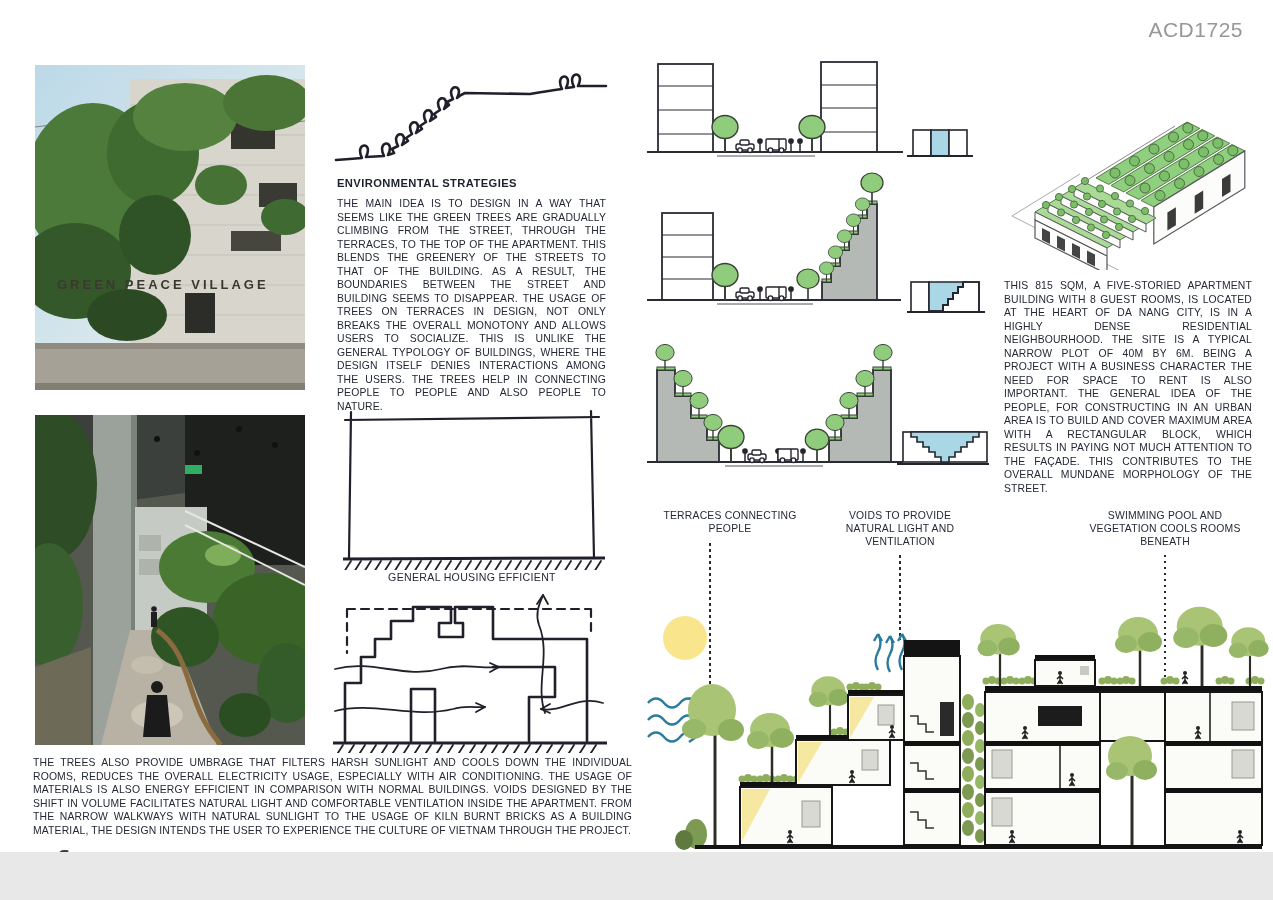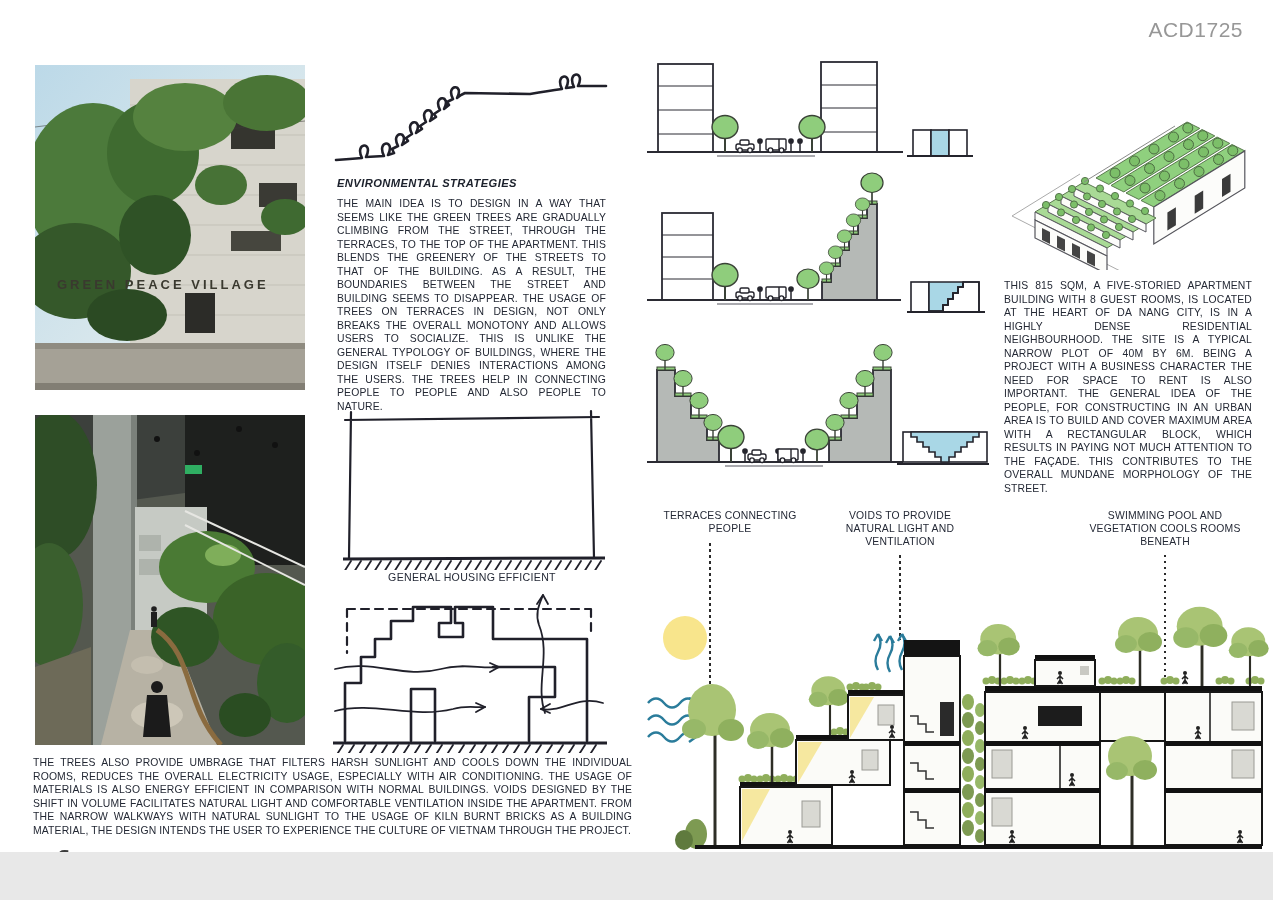--- a/index.html
+++ b/index.html
@@ -1,21 +1,21 @@
 <!DOCTYPE html>
 <html><head>
 <meta charset="utf-8">
 <style>
   html,body{margin:0;padding:0;background:#e8e8e8;}
   #board{position:relative;width:1273px;height:852px;background:#ffffff;overflow:hidden;
          font-family:"Liberation Sans",sans-serif;color:#1e232e;}
   .abs{position:absolute;}
   .para{font-size:10.4px;line-height:13.5px;letter-spacing:.15px;text-align:justify;
         color:#232834;font-weight:400;}
-  .heading{font-size:11.2px;font-weight:bold;letter-spacing:.4px;color:#1c212c;font-style:italic;}
+  .heading{font-size:11.2px;font-weight:bold;letter-spacing:.4px;color:#1c212c;}
   .caption{font-size:10.6px;letter-spacing:.3px;color:#242936;text-align:center;font-weight:500;}
   .annot{font-size:10.4px;line-height:13px;letter-spacing:.2px;color:#242936;text-align:center;
          white-space:pre-line;font-weight:500;}
   .code{font-size:21px;color:#979797;letter-spacing:.5px;}
   .leader{width:2px;background:repeating-linear-gradient(#2a2a2a 0 2.5px,transparent 2.5px 6px);}
   .footer-text{font-size:29px;color:#474747;letter-spacing:1px;font-weight:400;}
   svg{display:block;}
   .sk{stroke:#20202a;stroke-linecap:round;stroke-linejoin:round;fill:none;}
 </style>
 </head>

